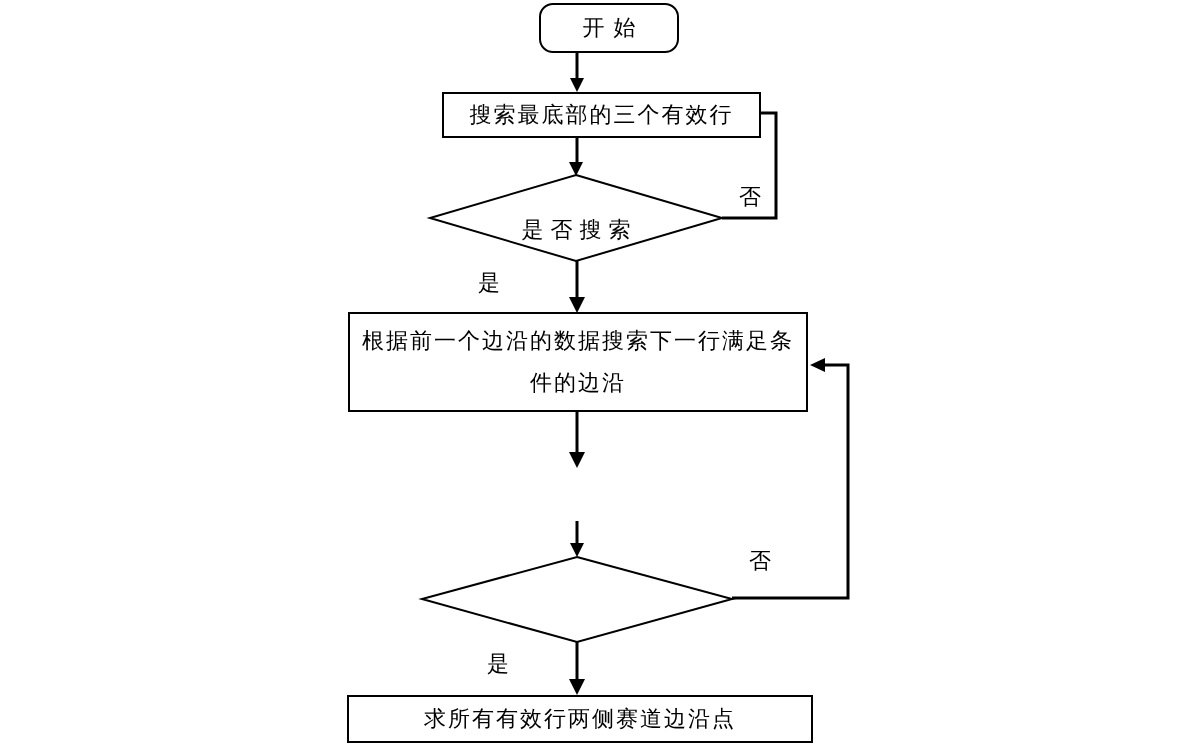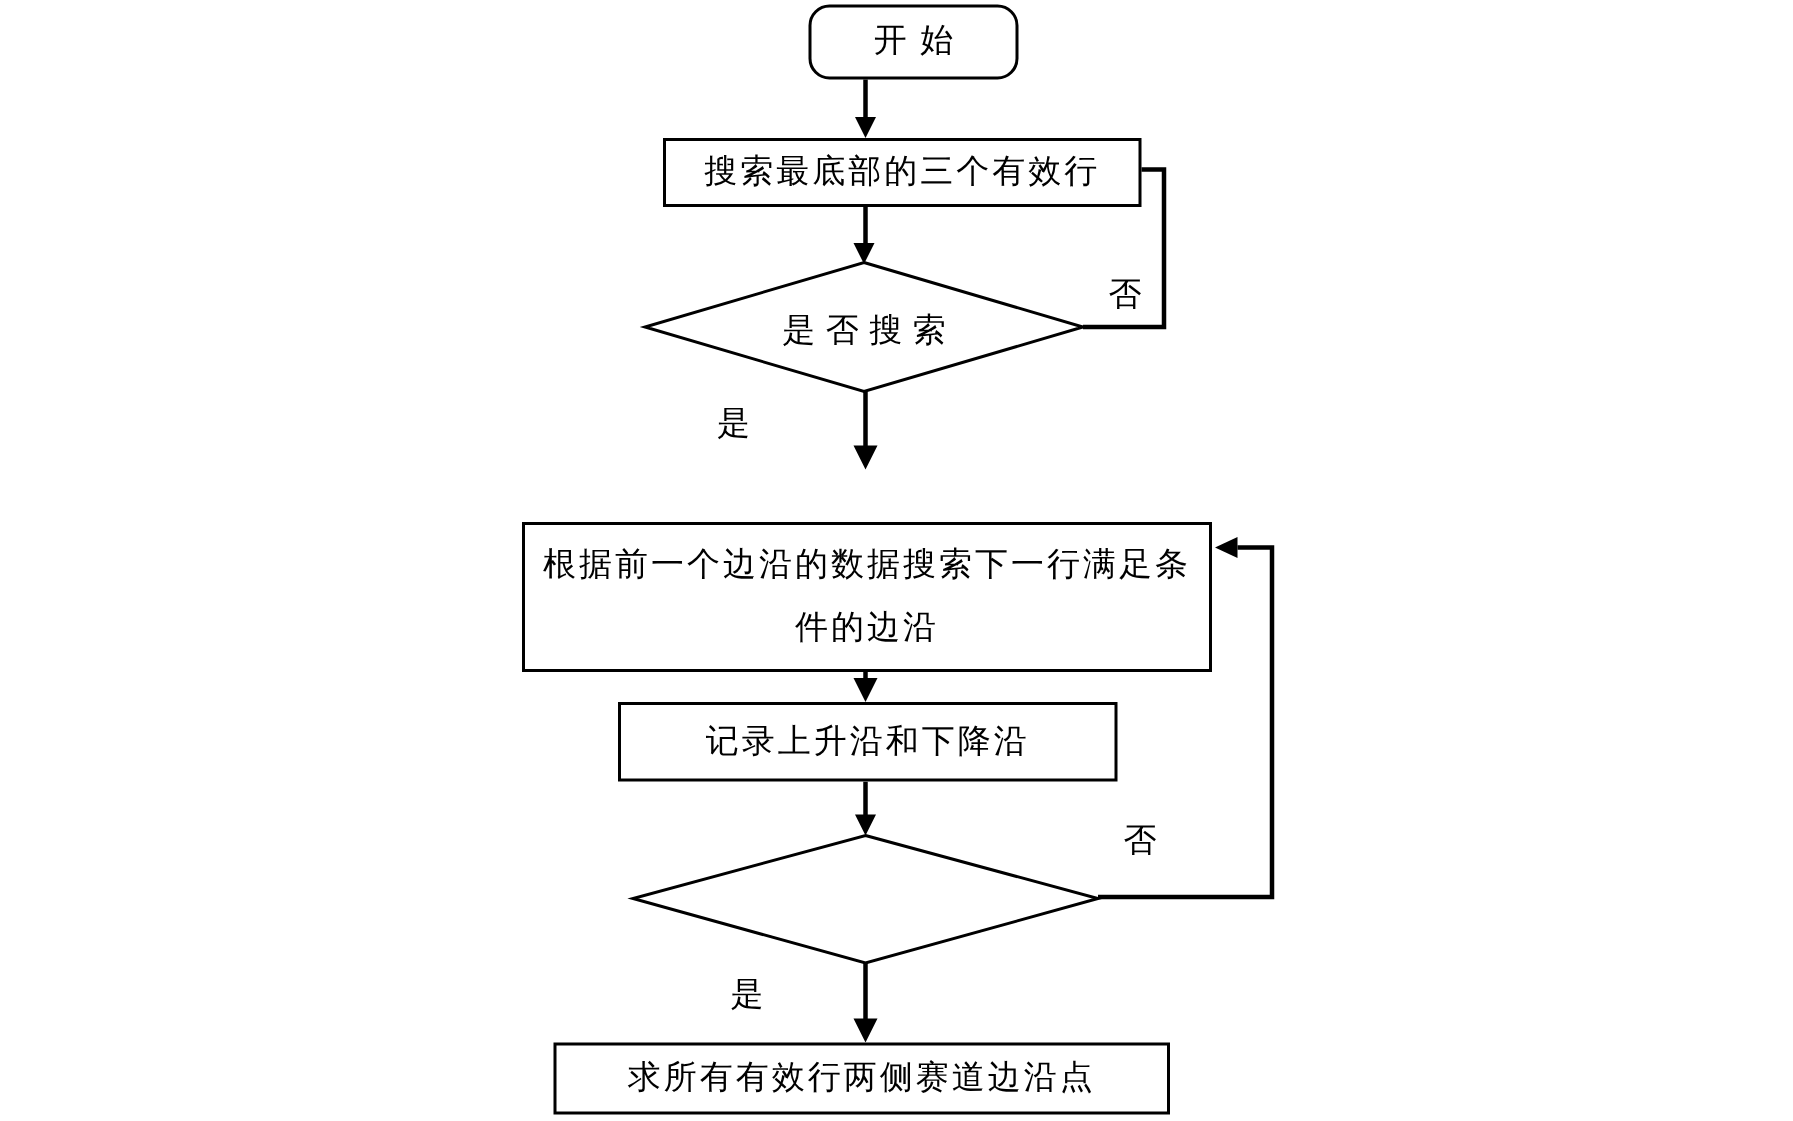--- a/index.html
+++ b/index.html
@@ -15,28 +15,28 @@
   .node{
     position:absolute;
     box-sizing:border-box;
     background:#ffffff;
     border:2px solid #000000;
     display:flex;align-items:center;justify-content:center;
     text-align:center;
     font-size:22px;letter-spacing:2px;line-height:1.35;
   }
   .terminator{border-radius:14px;letter-spacing:9px;text-indent:9px;margin-left:32px;}
-  .process-wrap{align-items:center;padding:6px 12px;line-height:42px;margin-top:36px;}
+  .process-wrap{align-items:center;padding:6px 12px;line-height:42px;}
   .diamond-label{
     position:absolute;
     text-align:center;
     font-size:22px;
     background:transparent;border:none;
   }
-  .d1{letter-spacing:7px;text-indent:7px;}
+  .d1{letter-spacing:7px;text-indent:7px;margin-top:10px;}
   .d2{letter-spacing:1px;}
   .branch-label{
     position:absolute;
     font-size:22px;line-height:24px;
     background:transparent;
   }
 </style>
 </head>
 <body>
 
@@ -79,26 +79,23 @@
   <div class="node" style="left:442px;top:92px;width:319px;height:46px;">
     <span>搜索最底部的三个有效行</span>
   </div>
 
   <div class="diamond-label d1" style="left:430px;top:205px;width:292px;">是否搜索</div>
 
   <div class="node process-wrap" style="left:348px;top:312px;width:460px;height:100px;">
     <span>根据前一个边沿的数据搜索下一行满足条件的边沿</span>
   </div>
 
-  <div class="node" style="left:412px;top:468px;width:333px;height:53px;">
-    <span>记录上升沿和下降沿</span>
-  </div>
 
 
-  <div class="node" style="left:347px;top:695px;width:411px;height:48px;margin-left:22px;">
+  <div class="node" style="left:347px;top:695px;width:466px;height:48px;">
     <span>求所有有效行两侧赛道边沿点</span>
   </div>
 
   <div class="branch-label" style="left:478px;top:271px;">是</div>
   <div class="branch-label" style="left:739px;top:185px;">否</div>
   <div class="branch-label" style="left:487px;top:652px;">是</div>
   <div class="branch-label" style="left:749px;top:549px;">否</div>
 
 </div>
 

